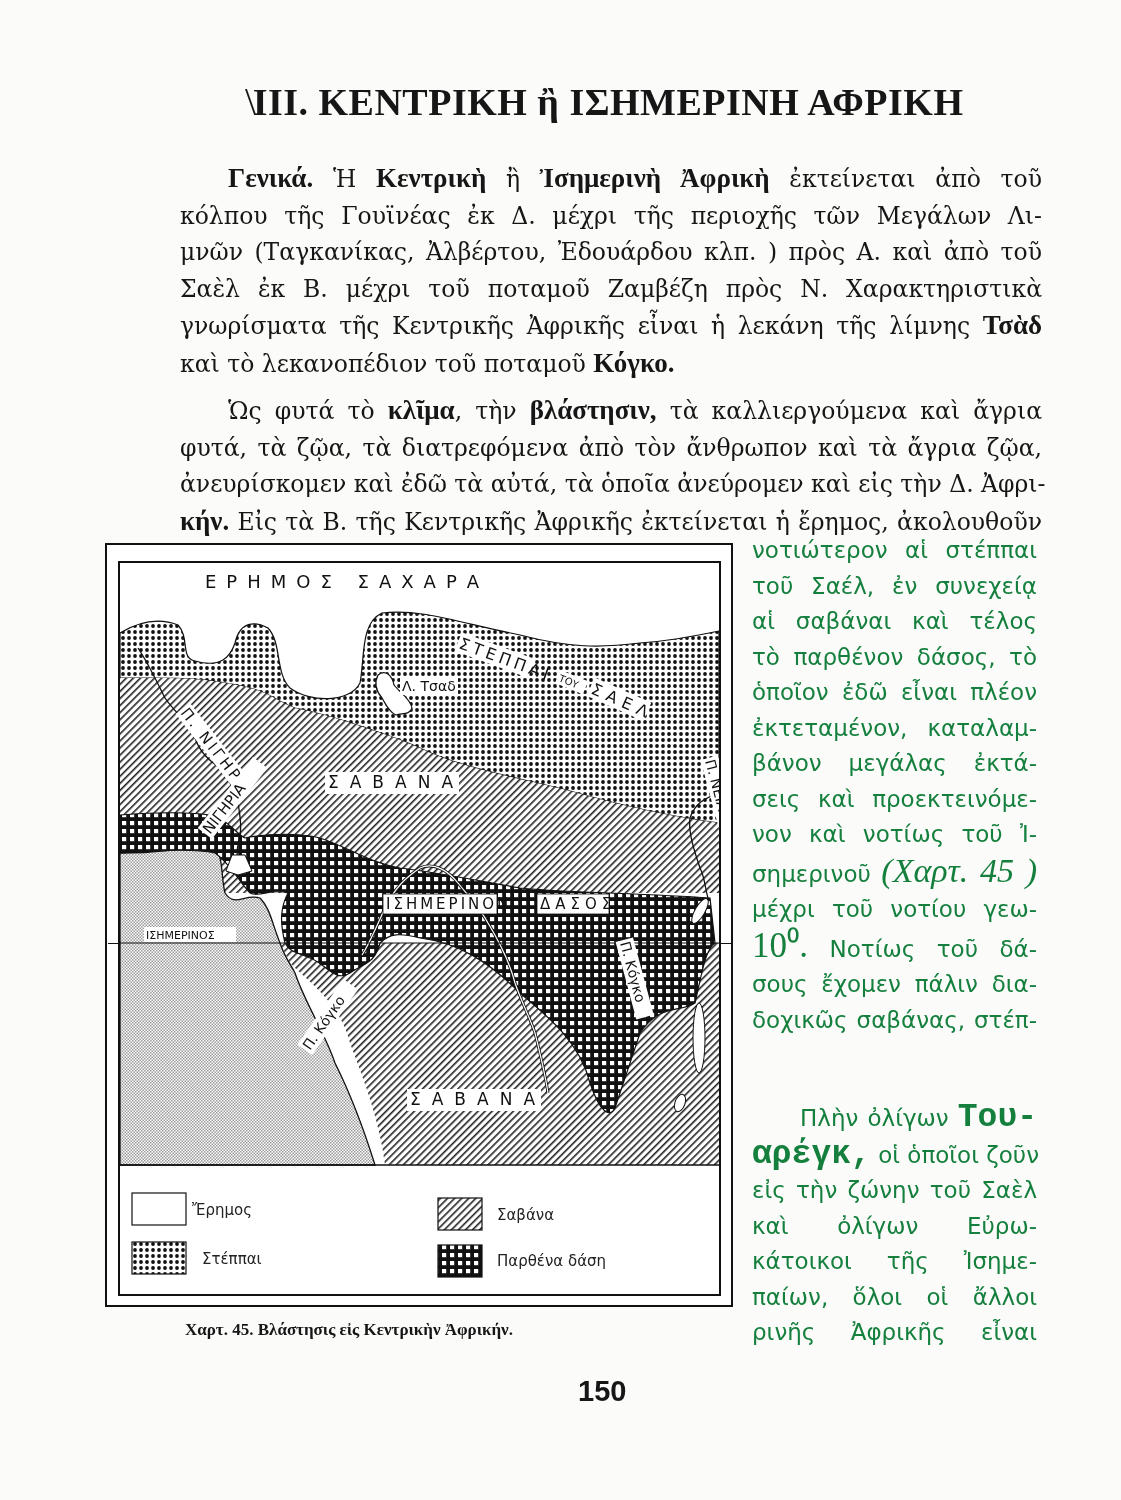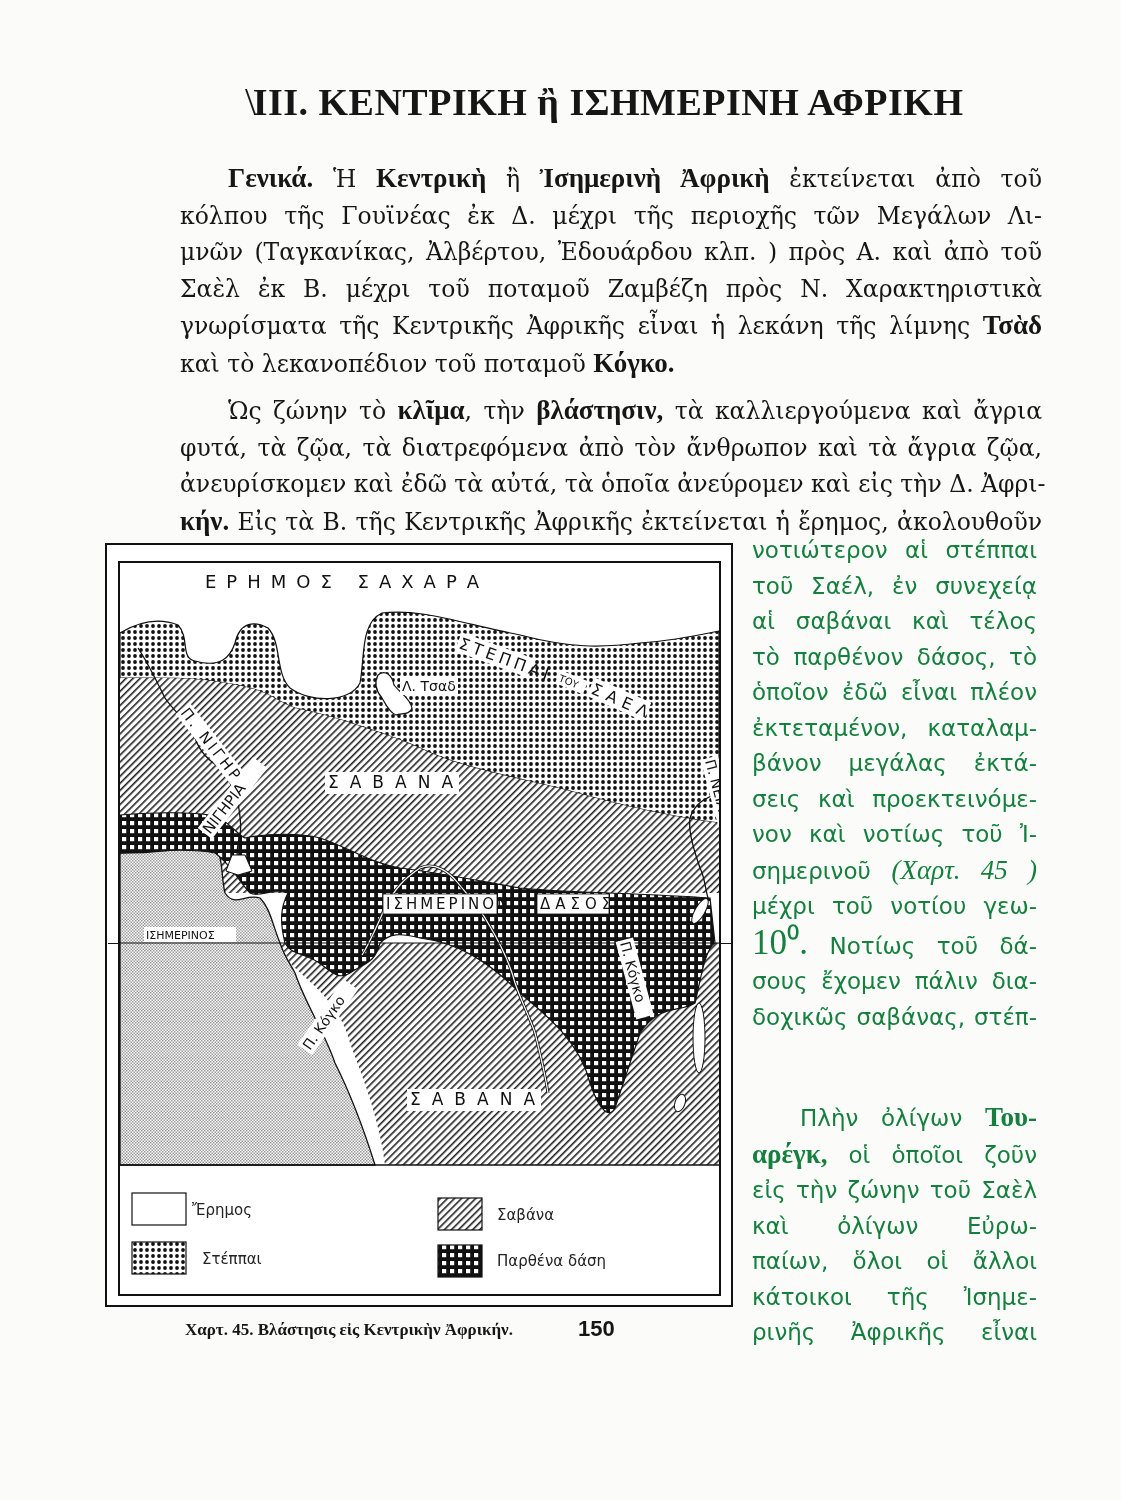--- a/index.html
+++ b/index.html
@@ -21,43 +21,43 @@
   .para .line { display: block; text-align: justify; text-align-last: justify; white-space: nowrap; }
   .para b { font-family: "Liberation Serif", serif; font-weight: bold; font-size: 27px; }
   .p1 { top: 160px; }
   .p2 { top: 392px; }
   .indent { padding-left: 48px; }
   .col {
     position: absolute; left: 752px; width: 285px;
     font-family: "DejaVu Sans", sans-serif; font-size: 23px; line-height: 35.5px; color: #15803d;
   }
   .col .line { display: block; text-align: justify; text-align-last: justify; white-space: nowrap; }
-  .col .it { font-family: "Liberation Serif", serif; font-style: italic; font-size: 27px; }
+  .col .it { font-family: "Liberation Serif", serif; font-style: italic; font-size: 34px; }
   .col .num { font-family: "Liberation Serif", serif; font-size: 35px; }
-  .col b { font-family: Liberation Serif, serif; font-weight: bold; font-size: 27px; }
+  .col b { font-family: Liberation Mono, monospace; font-weight: bold; font-size: 33px; }
   .c1 { top: 533px; }
   .c2 { top: 1100px; }
   .c2 .first { padding-left: 48px; }
 
   .map-frame {
     position: absolute; left: 105px; top: 543px; width: 628px; height: 764px;
     border: 2.5px solid #111; box-sizing: border-box; background: #fff;
   }
   .map-inner {
     position: absolute; left: 118px; top: 561px; width: 603px; height: 735px;
     border: 2px solid #111; box-sizing: border-box; background: #fff;
   }
   .map-svg { position: absolute; left: 120px; top: 563px; }
   .caption {
     position: absolute; left: 185px; top: 1320px;
     font-family: "Liberation Serif", serif; font-weight: bold; font-size: 17px; white-space: nowrap;
   }
   .page-num {
-    position: absolute; left: 578px; top: 1316px;
-    font-family: "Liberation Sans", sans-serif; font-weight: bold; font-size: 22px;
+    position: absolute; left: 578px; top: 1375px;
+    font-family: "Liberation Sans", sans-serif; font-weight: bold; font-size: 29px;
   }
   .map-label { font-family: "DejaVu Sans", sans-serif; fill: #111; }
   .legend-text { font-family: "DejaVu Sans", sans-serif; font-size: 15px; fill: #222; }
   .tick { position: absolute; background: #111; }
 </style>
 </head>
 <body>
 
 <div class="title">
   <span class="sig">\</span><span>III. ΚΕΝΤΡΙΚΗ ἢ ΙΣΗΜΕΡΙΝΗ ΑΦΡΙΚΗ</span>
@@ -66,21 +66,21 @@
 <div class="para p1 indent-first">
   <span class="line indent"><b>Γενικά.</b><span> Ἡ </span><b>Κεντρικὴ</b><span> ἢ </span><b>Ἰσημερινὴ Ἀφρικὴ</b><span> ἐκτείνεται ἀπὸ τοῦ</span></span>
   <span class="line">κόλπου τῆς Γουϊνέας ἐκ Δ. μέχρι τῆς περιοχῆς τῶν Μεγάλων Λι-</span>
   <span class="line">μνῶν (Ταγκανίκας, Ἀλβέρτου, Ἐδουάρδου κλπ. ) πρὸς Α. καὶ ἀπὸ τοῦ</span>
   <span class="line">Σαὲλ ἐκ Β. μέχρι τοῦ ποταμοῦ Ζαμβέζη πρὸς Ν. Χαρακτηριστικὰ</span>
   <span class="line"><span>γνωρίσματα τῆς Κεντρικῆς Ἀφρικῆς εἶναι ἡ λεκάνη τῆς λίμνης </span><b>Τσὰδ</b></span>
   <span class="line" style="text-align-last:left;"><span>καὶ τὸ λεκανοπέδιον τοῦ ποταμοῦ </span><b>Κόγκο.</b></span>
 </div>
 
 <div class="para p2">
-  <span class="line indent"><span>Ὡς ζώνην τὸ </span><b>κλῖμα</b><span>, τὴν </span><b>βλάστησιν,</b><span> τὰ καλλιεργούμενα καὶ ἄγρια</span></span>
+  <span class="line indent"><span>Ὡς φυτά τὸ </span><b>κλῖμα</b><span>, τὴν </span><b>βλάστησιν,</b><span> τὰ καλλιεργούμενα καὶ ἄγρια</span></span>
   <span class="line">φυτά, τὰ ζῷα, τὰ διατρεφόμενα ἀπὸ τὸν ἄνθρωπον καὶ τὰ ἄγρια ζῷα,</span>
   <span class="line">ἀνευρίσκομεν καὶ ἐδῶ τὰ αὐτά, τὰ ὁποῖα ἀνεύρομεν καὶ εἰς τὴν Δ. Ἀφρι-</span>
   <span class="line"><b>κήν.</b><span> Εἰς τὰ Β. τῆς Κεντρικῆς Ἀφρικῆς ἐκτείνεται ἡ ἔρημος, ἀκολουθοῦν</span></span>
 </div>
 
 <div class="col c1">
   <span class="line">νοτιώτερον αἱ στέππαι</span>
   <span class="line">τοῦ Σαέλ, ἐν συνεχείᾳ</span>
   <span class="line">αἱ σαβάναι καὶ τέλος</span>
   <span class="line">τὸ παρθένον δάσος, τὸ</span>
@@ -94,22 +94,22 @@
   <span class="line"><span class="num">10⁰.</span> <span>Νοτίως τοῦ δά-</span></span>
   <span class="line">σους ἔχομεν πάλιν δια-</span>
   <span class="line">δοχικῶς σαβάνας, στέπ-</span>
 </div>
 
 <div class="col c2">
   <span class="line first"><span>Πλὴν ὀλίγων </span><b>Του-</b></span>
   <span class="line"><b>αρέγκ,</b><span> οἱ ὁποῖοι ζοῦν</span></span>
   <span class="line">εἰς τὴν ζώνην τοῦ Σαὲλ</span>
   <span class="line">καὶ ὀλίγων Εὐρω-</span>
+  <span class="line">κάτοικοι τῆς Ἰσημε-</span>
   <span class="line">παίων, ὅλοι οἱ ἄλλοι</span>
-  <span class="line">κάτοικοι τῆς Ἰσημε-</span>
   <span class="line">ρινῆς Ἀφρικῆς εἶναι</span>
 </div>
 
 <div class="map-frame"></div>
 <div class="map-inner"></div>
 
 <svg class="map-svg" width="599" height="731" viewBox="0 0 599 731">
   <defs>
     <pattern id="dots" width="6" height="6" patternUnits="userSpaceOnUse">
       <rect width="6" height="6" fill="#fff"></rect>

